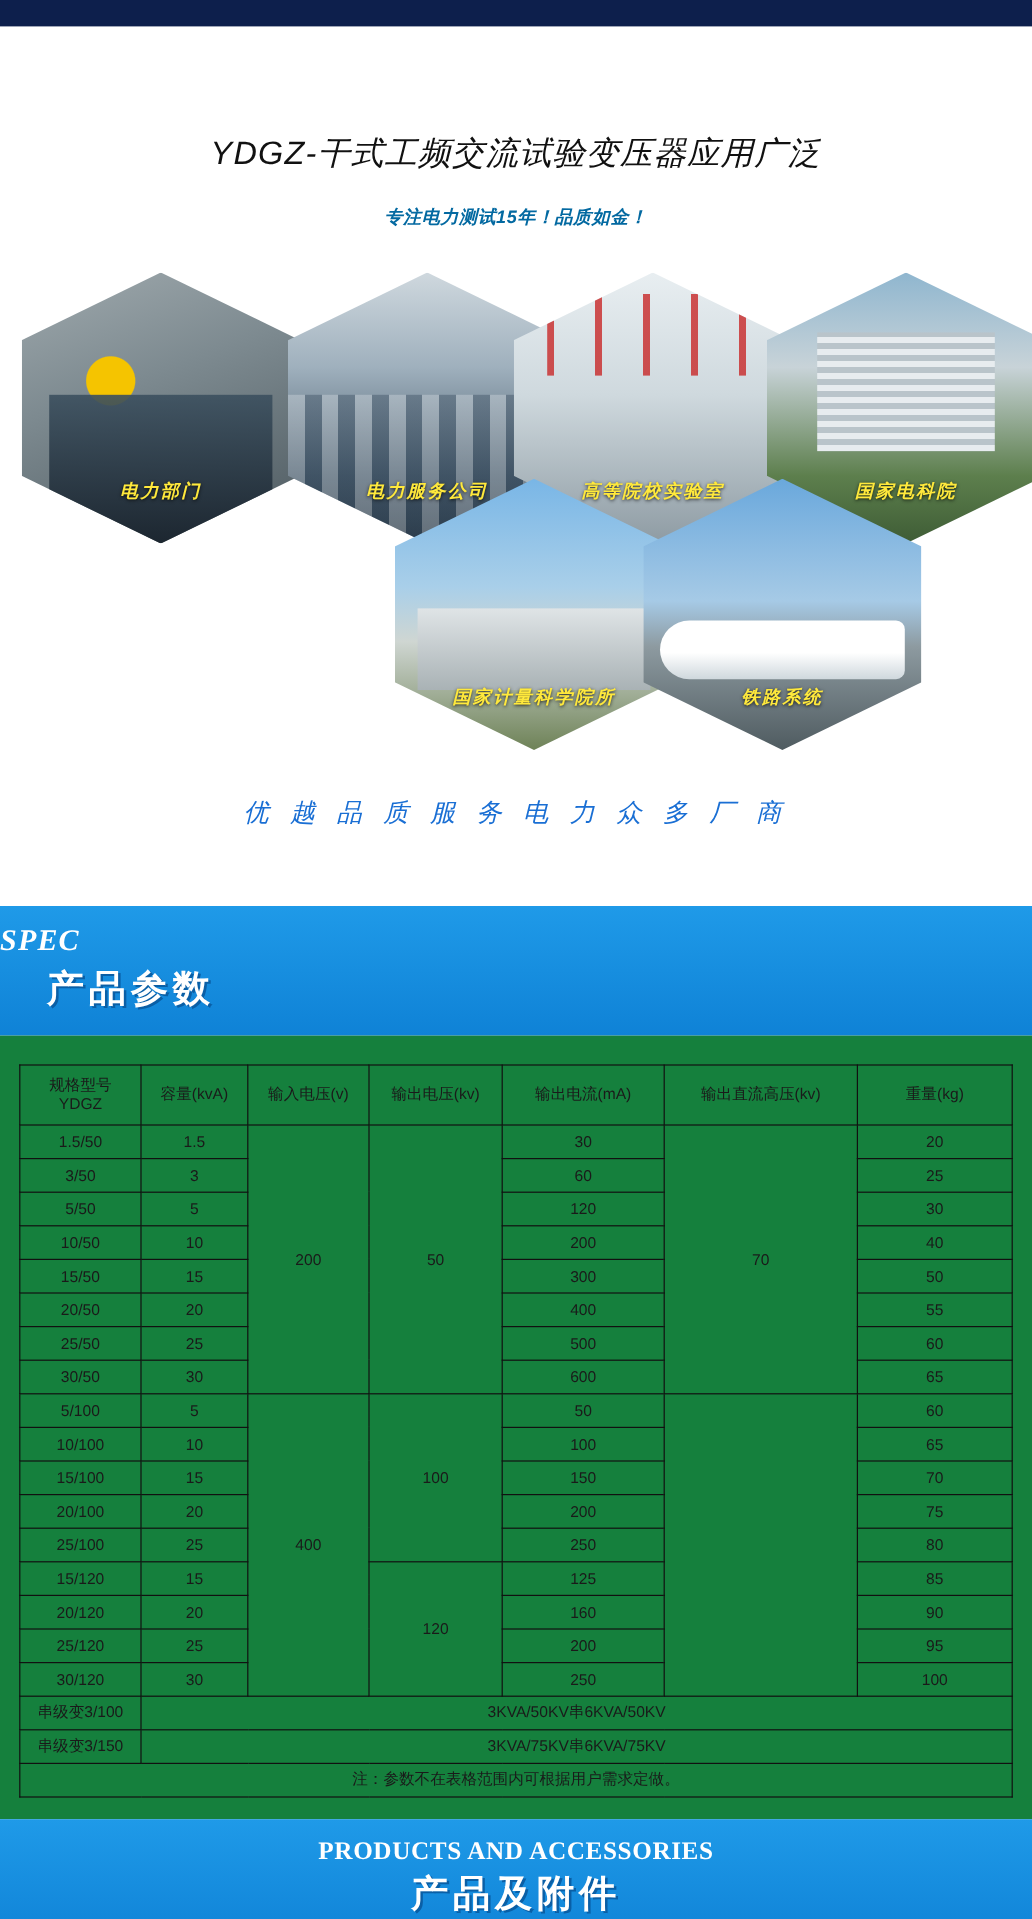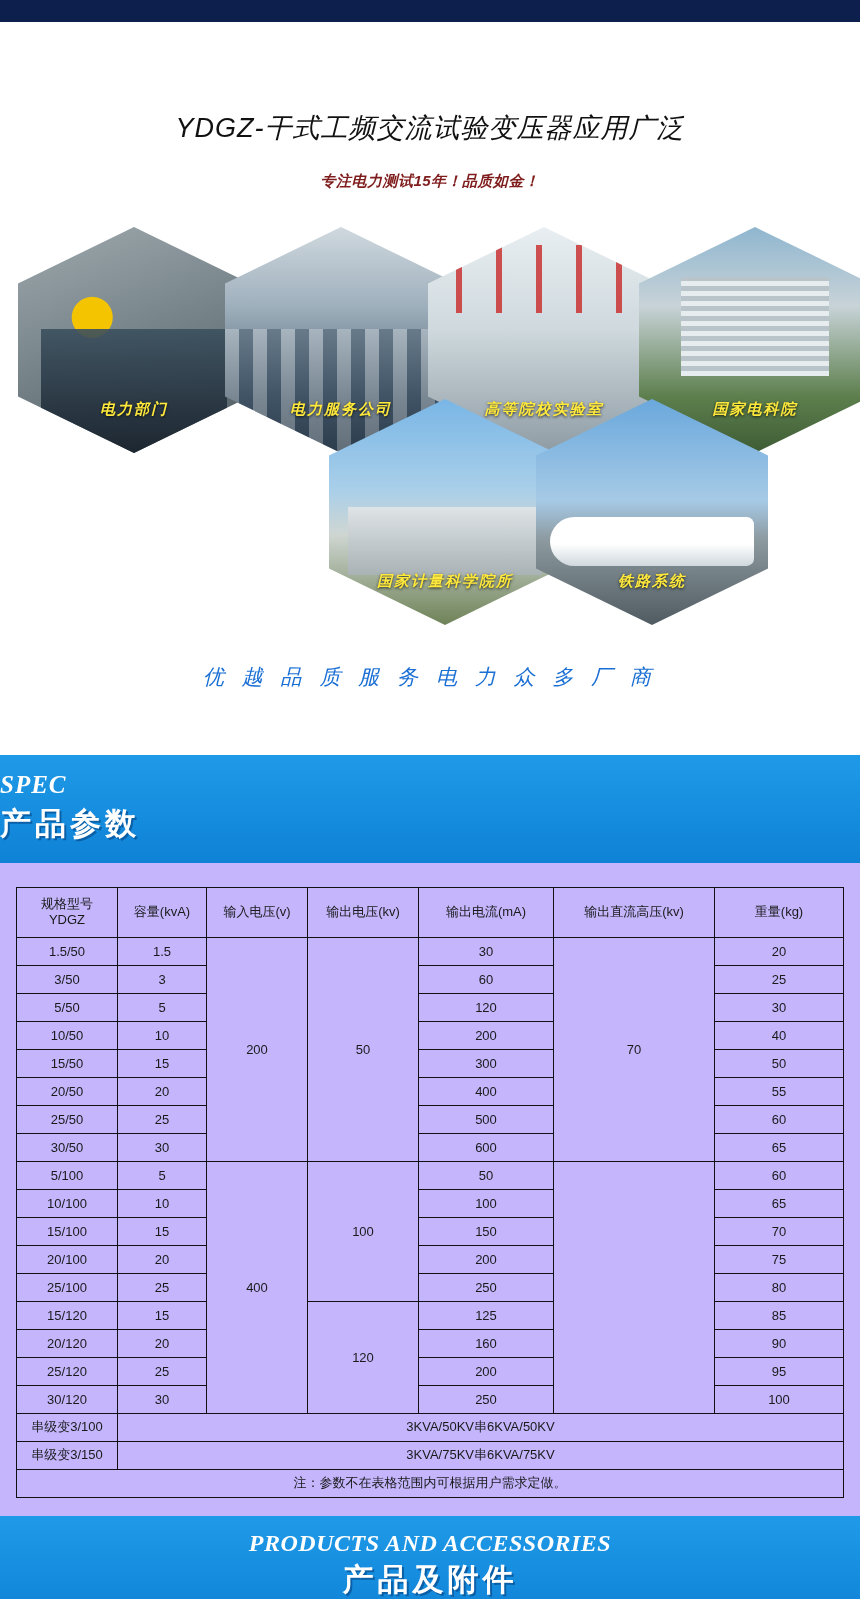--- a/index.html
+++ b/index.html
@@ -35,21 +35,21 @@
     text-align: center;
     font-size: 27px;
     color: #111;
     margin-top: 88px;
     letter-spacing: 1px;
     font-weight: normal;
   }
   .app-subtitle {
     text-align: center;
     font-size: 15px;
-    color: #7f1d1d;
+    color: #0369a1;
     margin-top: 26px;
     font-weight: bold;
     letter-spacing: 0.5px;
   }
 
   
   .hex-wrap {
     margin-top: 36px;
     position: relative;
     height: 420px;
@@ -73,21 +73,21 @@
     bottom: 34px;
     text-align: center;
     color: #ffe93c;
     font-size: 15px;
     font-weight: bold;
     letter-spacing: 2px;
     text-shadow: 0 1px 3px rgba(0,0,0,.8);
   }
   
   .hex.r1c1 { left: 18px;  top: 0; }
-  .hex.r1c2 { left: 225px; top: 0; }
+  .hex.r1c2 { left: 240px; top: 0; }
   .hex.r1c3 { left: 428px; top: 0; }
   .hex.r1c4 { left: 639px; top: 0; }
   
   .hex.r2c1 { left: 122px; top: 172px; }
   .hex.r2c2 { left: 329px; top: 172px; }
   .hex.r2c3 { left: 536px; top: 172px; }
 
   
   .ph-worker {
     background:
@@ -175,26 +175,27 @@
     letter-spacing: 1px;
     font-family: "Liberation Serif", "DejaVu Serif", serif;
   }
   .spec-cn {
     color: #ffffff;
     font-size: 31px;
     font-weight: bold;
     letter-spacing: 4px;
     margin-top: 4px;
     text-shadow: 2px 2px 0 #0a5fa6;
+    padding-left: 39px;
   }
 
   
   .table-wrap {
     padding: 24px 16px 18px 16px;
-    background: #c4b5fd;
+    background: #15803d;
   }
   table.spec {
     width: 828px;
     border-collapse: collapse;
     font-size: 13px;
     color: #1a1a1a;
   }
   table.spec td, table.spec th {
     border: 1px solid #111;
     text-align: center;
@@ -212,25 +213,24 @@
   }
 
   
   .bottom-banner {
     background: linear-gradient(180deg, #1f9ae8 0%, #0f82d6 100%);
     text-align: center;
     padding: 14px 0 22px 0;
   }
   .bottom-en {
     color: #ffffff;
-    font-size: 24px;
+    font-size: 21px;
     font-weight: bold;
     letter-spacing: 0.5px;
     font-family: "Liberation Serif", "DejaVu Serif", serif;
-    font-style: italic;
   }
   .bottom-cn {
     color: #ffffff;
     font-size: 31px;
     font-weight: bold;
     letter-spacing: 4px;
     margin-top: 2px;
     text-shadow: 2px 2px 0 #0a5fa6;
   }
 </style>

